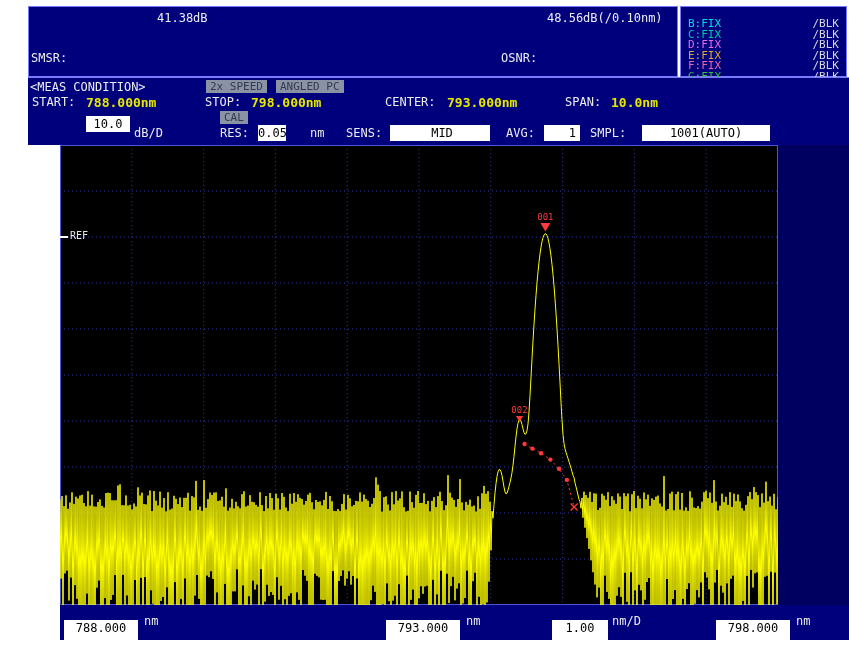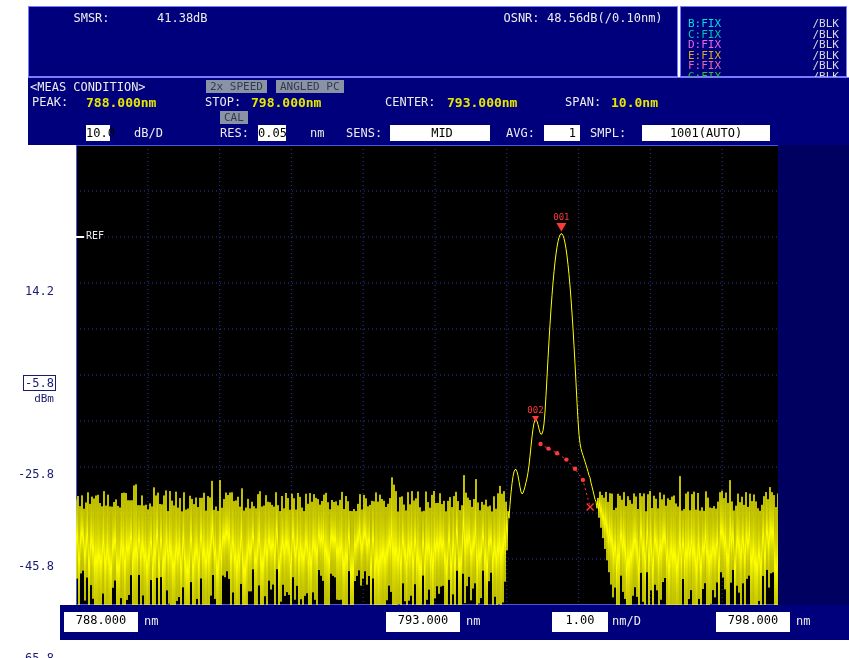--- a/index.html
+++ b/index.html
@@ -6,21 +6,21 @@
   html,body { background:#ffffff; }
   body { font-family:"DejaVu Sans Mono", monospace; }
   .page { position:relative; width:849px; height:658px; background:#ffffff; overflow:hidden; }
 
   
   .header-panel { position:absolute; left:28px; top:6px; width:650px; height:71px;
     background:#00007d; border:1px solid #7a7aff; padding:4px 4px 3px 2px;
     display:flex; flex-direction:column; justify-content:space-between; }
   .hrow { display:grid; grid-template-columns:126px 146px 86px 112px 46px 136px;
     height:15px; font-size:12px; line-height:15px; color:#ececec; white-space:nowrap; }
-  .hl { text-align:center; padding-right:5px; }
+  .hl { text-align:left; padding-right:5px;margin-top:40px; }
   .hv { text-align:left; }
 
   
   .trace-panel { position:absolute; left:680px; top:6px; width:167px; height:71px;
     background:#00007d; border:1px solid #7a7aff; padding:12px 7px;
     display:flex; flex-direction:column; justify-content:space-between; font-size:11px; }
   .trow { display:flex; justify-content:space-between; line-height:10.5px; white-space:nowrap; }
   .tmode { color:#d8d8d8; }
 
   
@@ -28,34 +28,34 @@
     background:#00007d; border-top:1px solid #7a7aff; }
   .mc-title { position:absolute; left:2px; top:2px; color:#ececec; font-size:12px; white-space:nowrap; }
   .badge { position:absolute; background:#8a92a6; color:#333a4e; font-size:11px;
     height:13px; line-height:13px; padding:0 4px; white-space:nowrap; }
   .plabel { position:absolute; color:#ececec; font-size:12px; line-height:16px; white-space:nowrap; }
   .pvalue { position:absolute; color:#e6e600; font-size:13px; font-weight:bold; line-height:15px; white-space:nowrap; }
   .vbox { position:absolute; background:#ffffff; color:#000000; font-size:12px;
     height:16px; line-height:16px; text-align:center; white-space:nowrap; }
 
   
-  .plot { position:absolute; left:76px; top:145px; width:718px; height:460px; background:#000000; }
+  .plot { position:absolute; left:60px; top:145px; width:718px; height:460px; background:#000000; }
   .plot svg { position:absolute; left:0; top:0; }
   .ref-label { position:absolute; left:10px; top:85px; color:#e8e8e8; font-size:10px; }
   .right-gutter { position:absolute; left:778px; top:145px; width:71px; height:460px; background:#000060; }
 
   
   .left-gutter { position:absolute; left:0; top:145px; width:60px; height:460px; background:#ffffff; }
   .ylab { position:absolute; width:54px; text-align:right; color:#1a1a70; font-size:12px; line-height:14px; }
   .ylab.ref-box { border:1px solid #1a1a70; padding:0 1px; width:auto; right:4px; }
   .yunit { position:absolute; width:54px; text-align:right; color:#1a1a70; font-size:11px; }
 
   
   .bottom-band { position:absolute; left:60px; top:605px; width:789px; height:35px; background:#00007d; }
-  .bottom-band .vbox { top:7px; height:20px; line-height:17px; }
+  .bottom-band .vbox { top:15px; height:20px; line-height:17px; }
   .bottom-band .plabel { top:8px; }
 </style>
 </head>
 <body>
 
 <div class="page">
 
   <div class="header-panel">
     <div class="hrow">
       <span class="hl">SMSR:</span>
@@ -92,53 +92,44 @@
       <span class="tid" style="color: rgb(48, 192, 64);">G:FIX</span>
       <span class="tmode">/BLK</span>
     </div>
   </div>
 
   <div class="meas-band">
     <span class="mc-title">&lt;MEAS CONDITION&gt;</span>
     <span class="badge" style="left:178px;top:2px">2x SPEED</span>
     <span class="badge" style="left:248px;top:2px">ANGLED PC</span>
 
-    <span class="plabel" style="left:4px;top:16px">PEAK:</span>
+    <span class="plabel" style="left:4px;top:16px">START:</span>
     <span class="pvalue" style="left:58px;top:17px">788.000nm</span>
     <span class="plabel" style="left:177px;top:16px">STOP:</span>
     <span class="pvalue" style="left:223px;top:17px">798.000nm</span>
     <span class="plabel" style="left:357px;top:16px">CENTER:</span>
     <span class="pvalue" style="left:419px;top:17px">793.000nm</span>
     <span class="plabel" style="left:537px;top:16px">SPAN:</span>
     <span class="pvalue" style="left:583px;top:17px">10.0nm</span>
 
     <span class="badge" style="left:192px;top:33px">CAL</span>
 
-    <span class="vbox" style="left:58px;top:47px;width:24px">10.0</span>
+    <span class="vbox" style="left:58px;top:38px;width:44px">10.0</span>
     <span class="plabel" style="left:106px;top:47px">dB/D</span>
     <span class="plabel" style="left:192px;top:47px">RES:</span>
     <span class="vbox" style="left:230px;top:47px;width:28px">0.05</span>
     <span class="plabel" style="left:282px;top:47px">nm</span>
     <span class="plabel" style="left:318px;top:47px">SENS:</span>
     <span class="vbox" style="left:362px;top:47px;width:100px;text-align:center;padding-left:4px">MID</span>
     <span class="plabel" style="left:478px;top:47px">AVG:</span>
     <span class="vbox" style="left:516px;top:47px;width:36px;text-align:right;padding-right:4px">1</span>
     <span class="plabel" style="left:562px;top:47px">SMPL:</span>
     <span class="vbox" style="left:614px;top:47px;width:128px">1001(AUTO)</span>
   </div>
 
-  <div class="left-gutter">
-    <span class="ylab" style="top:139px">14.2</span>
-    <span class="ylab ref-box" style="top:230px">-5.8</span>
-    <span class="yunit" style="top:247px">dBm</span>
-    <span class="ylab" style="top:322px">-25.8</span>
-    <span class="ylab" style="top:414px">-45.8</span>
-    <span class="ylab" style="top:506px">-65.8</span>
-
-  </div>
 
   <div class="plot">
     <svg id="plot-svg" width="718" height="460" viewBox="0 0 718 460">
         <g stroke="#2a3aa0" stroke-width="1" stroke-dasharray="1,3">
           <line x1="71.8" y1="0" x2="71.8" y2="460"></line>
           <line x1="143.6" y1="0" x2="143.6" y2="460"></line>
           <line x1="215.4" y1="0" x2="215.4" y2="460"></line>
           <line x1="287.2" y1="0" x2="287.2" y2="460"></line>
           <line x1="359.0" y1="0" x2="359.0" y2="460"></line>
           <line x1="430.8" y1="0" x2="430.8" y2="460"></line>

